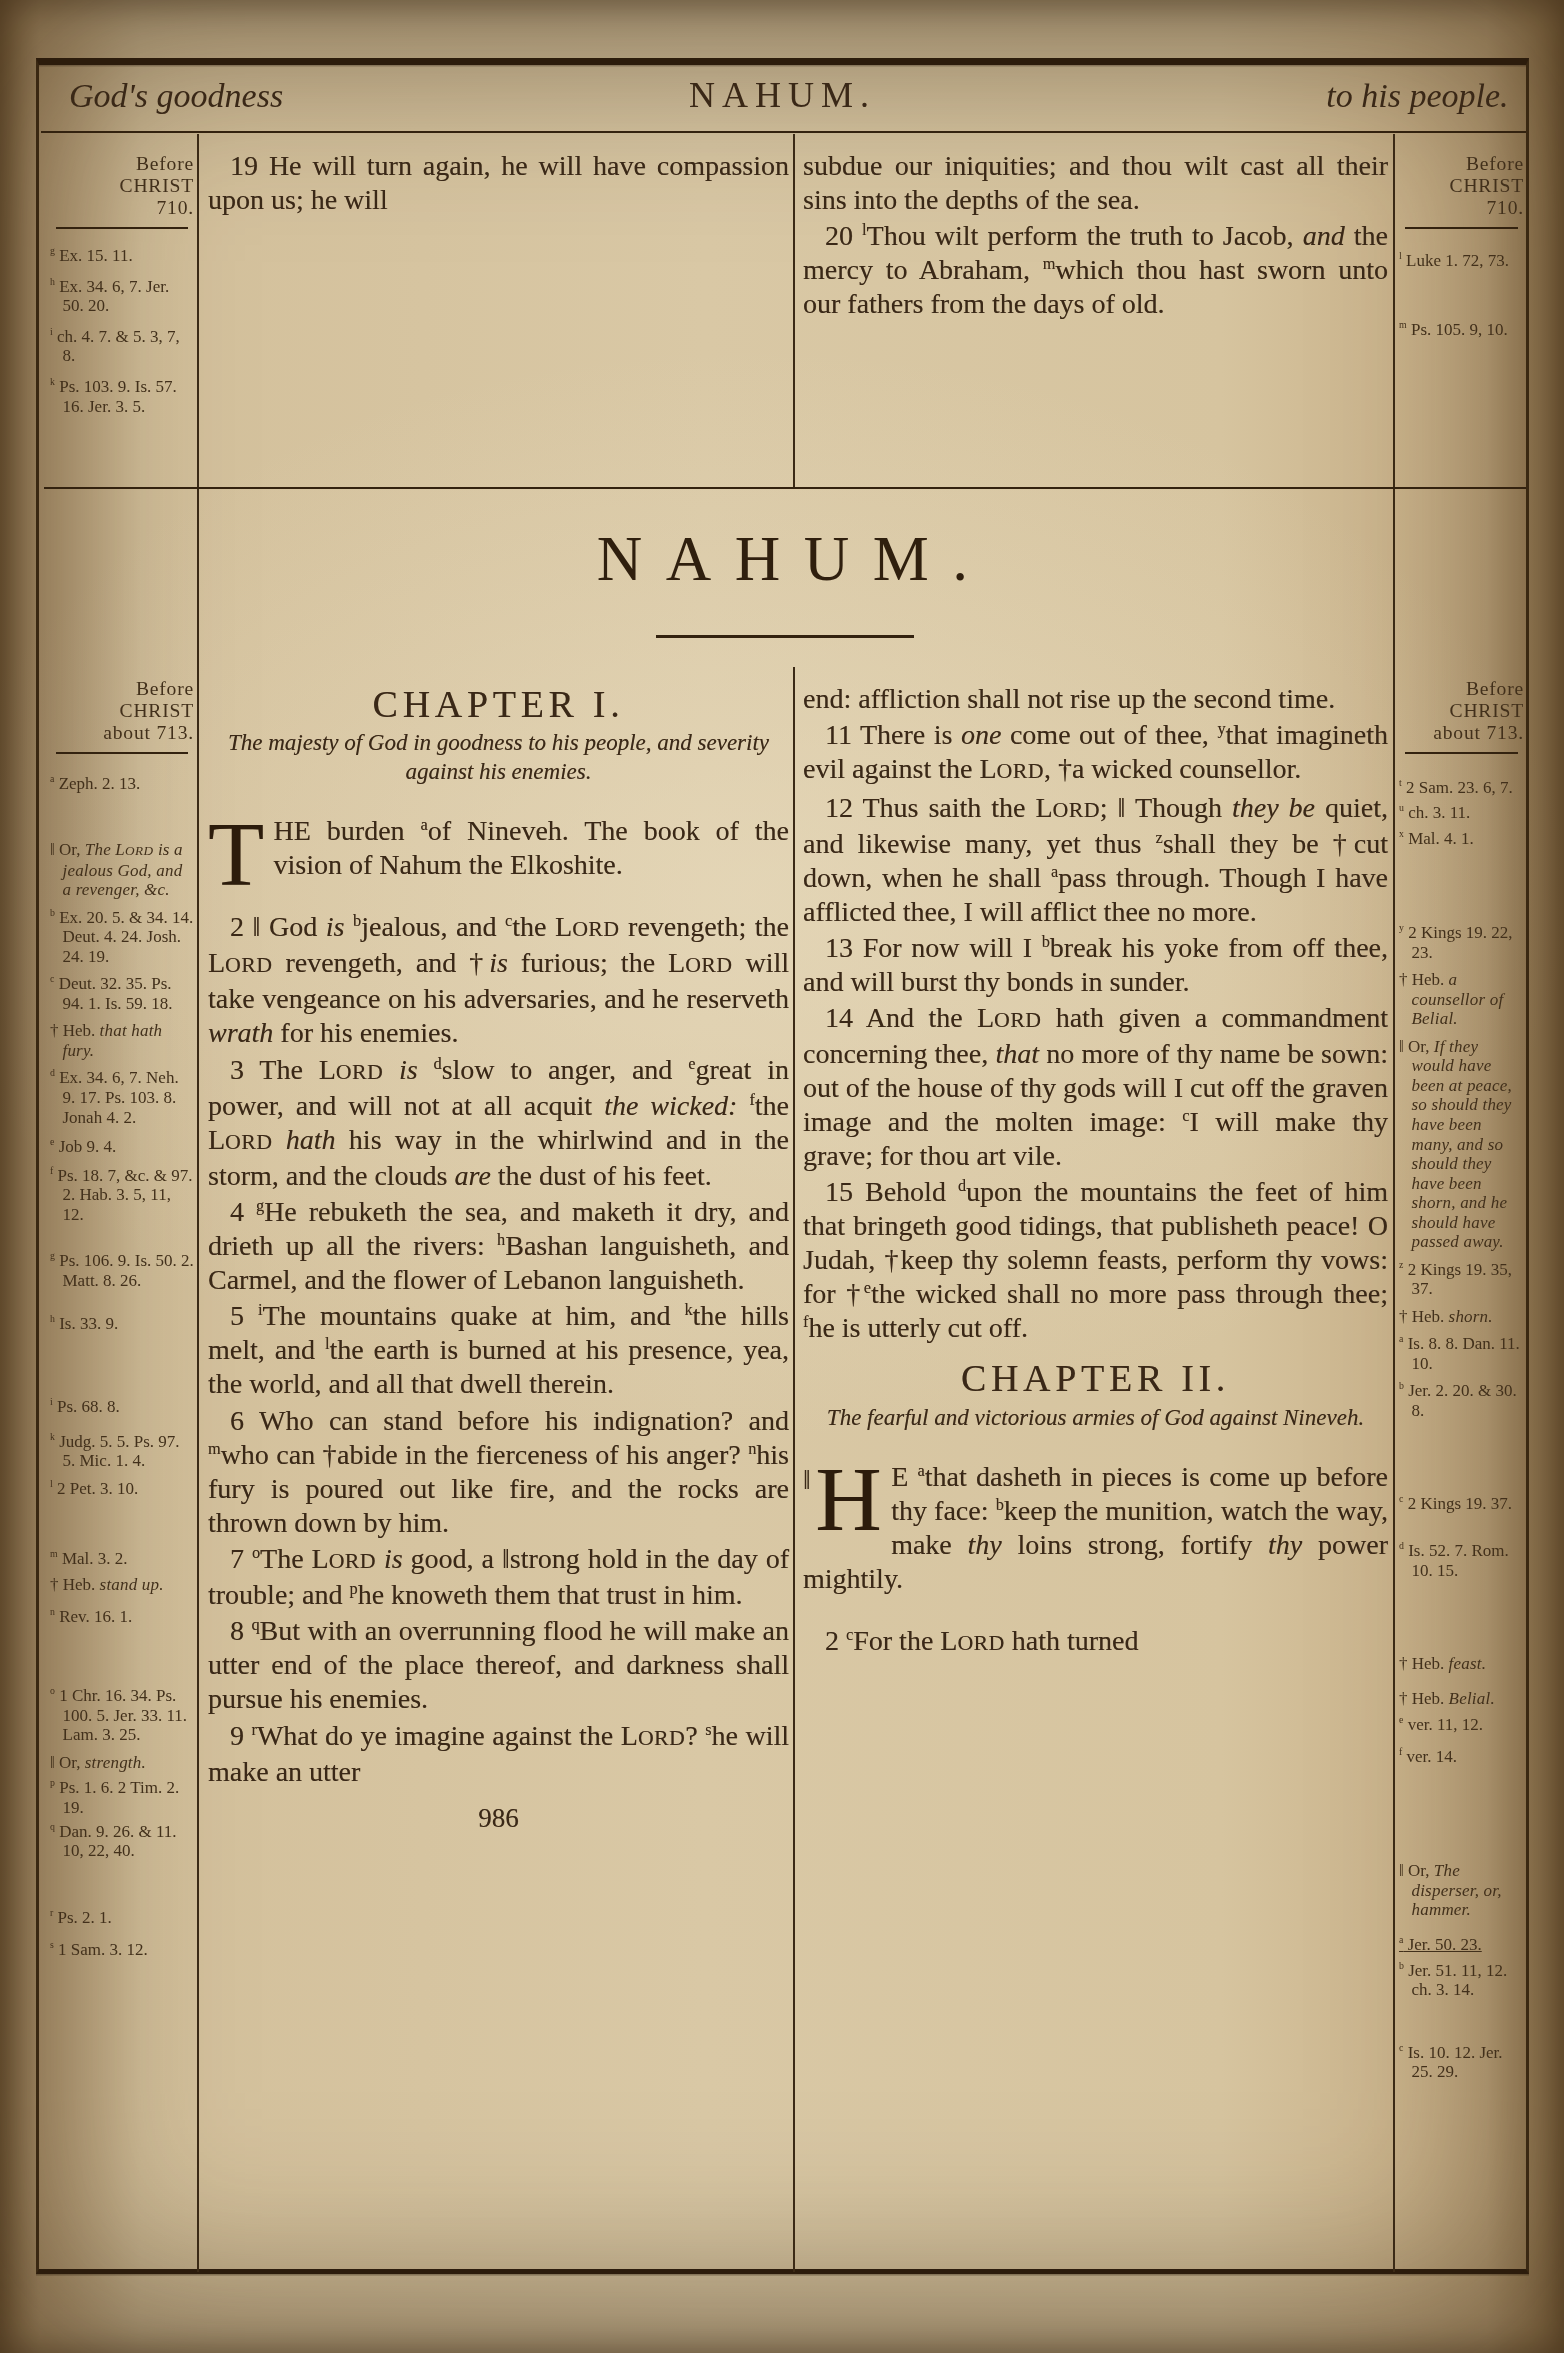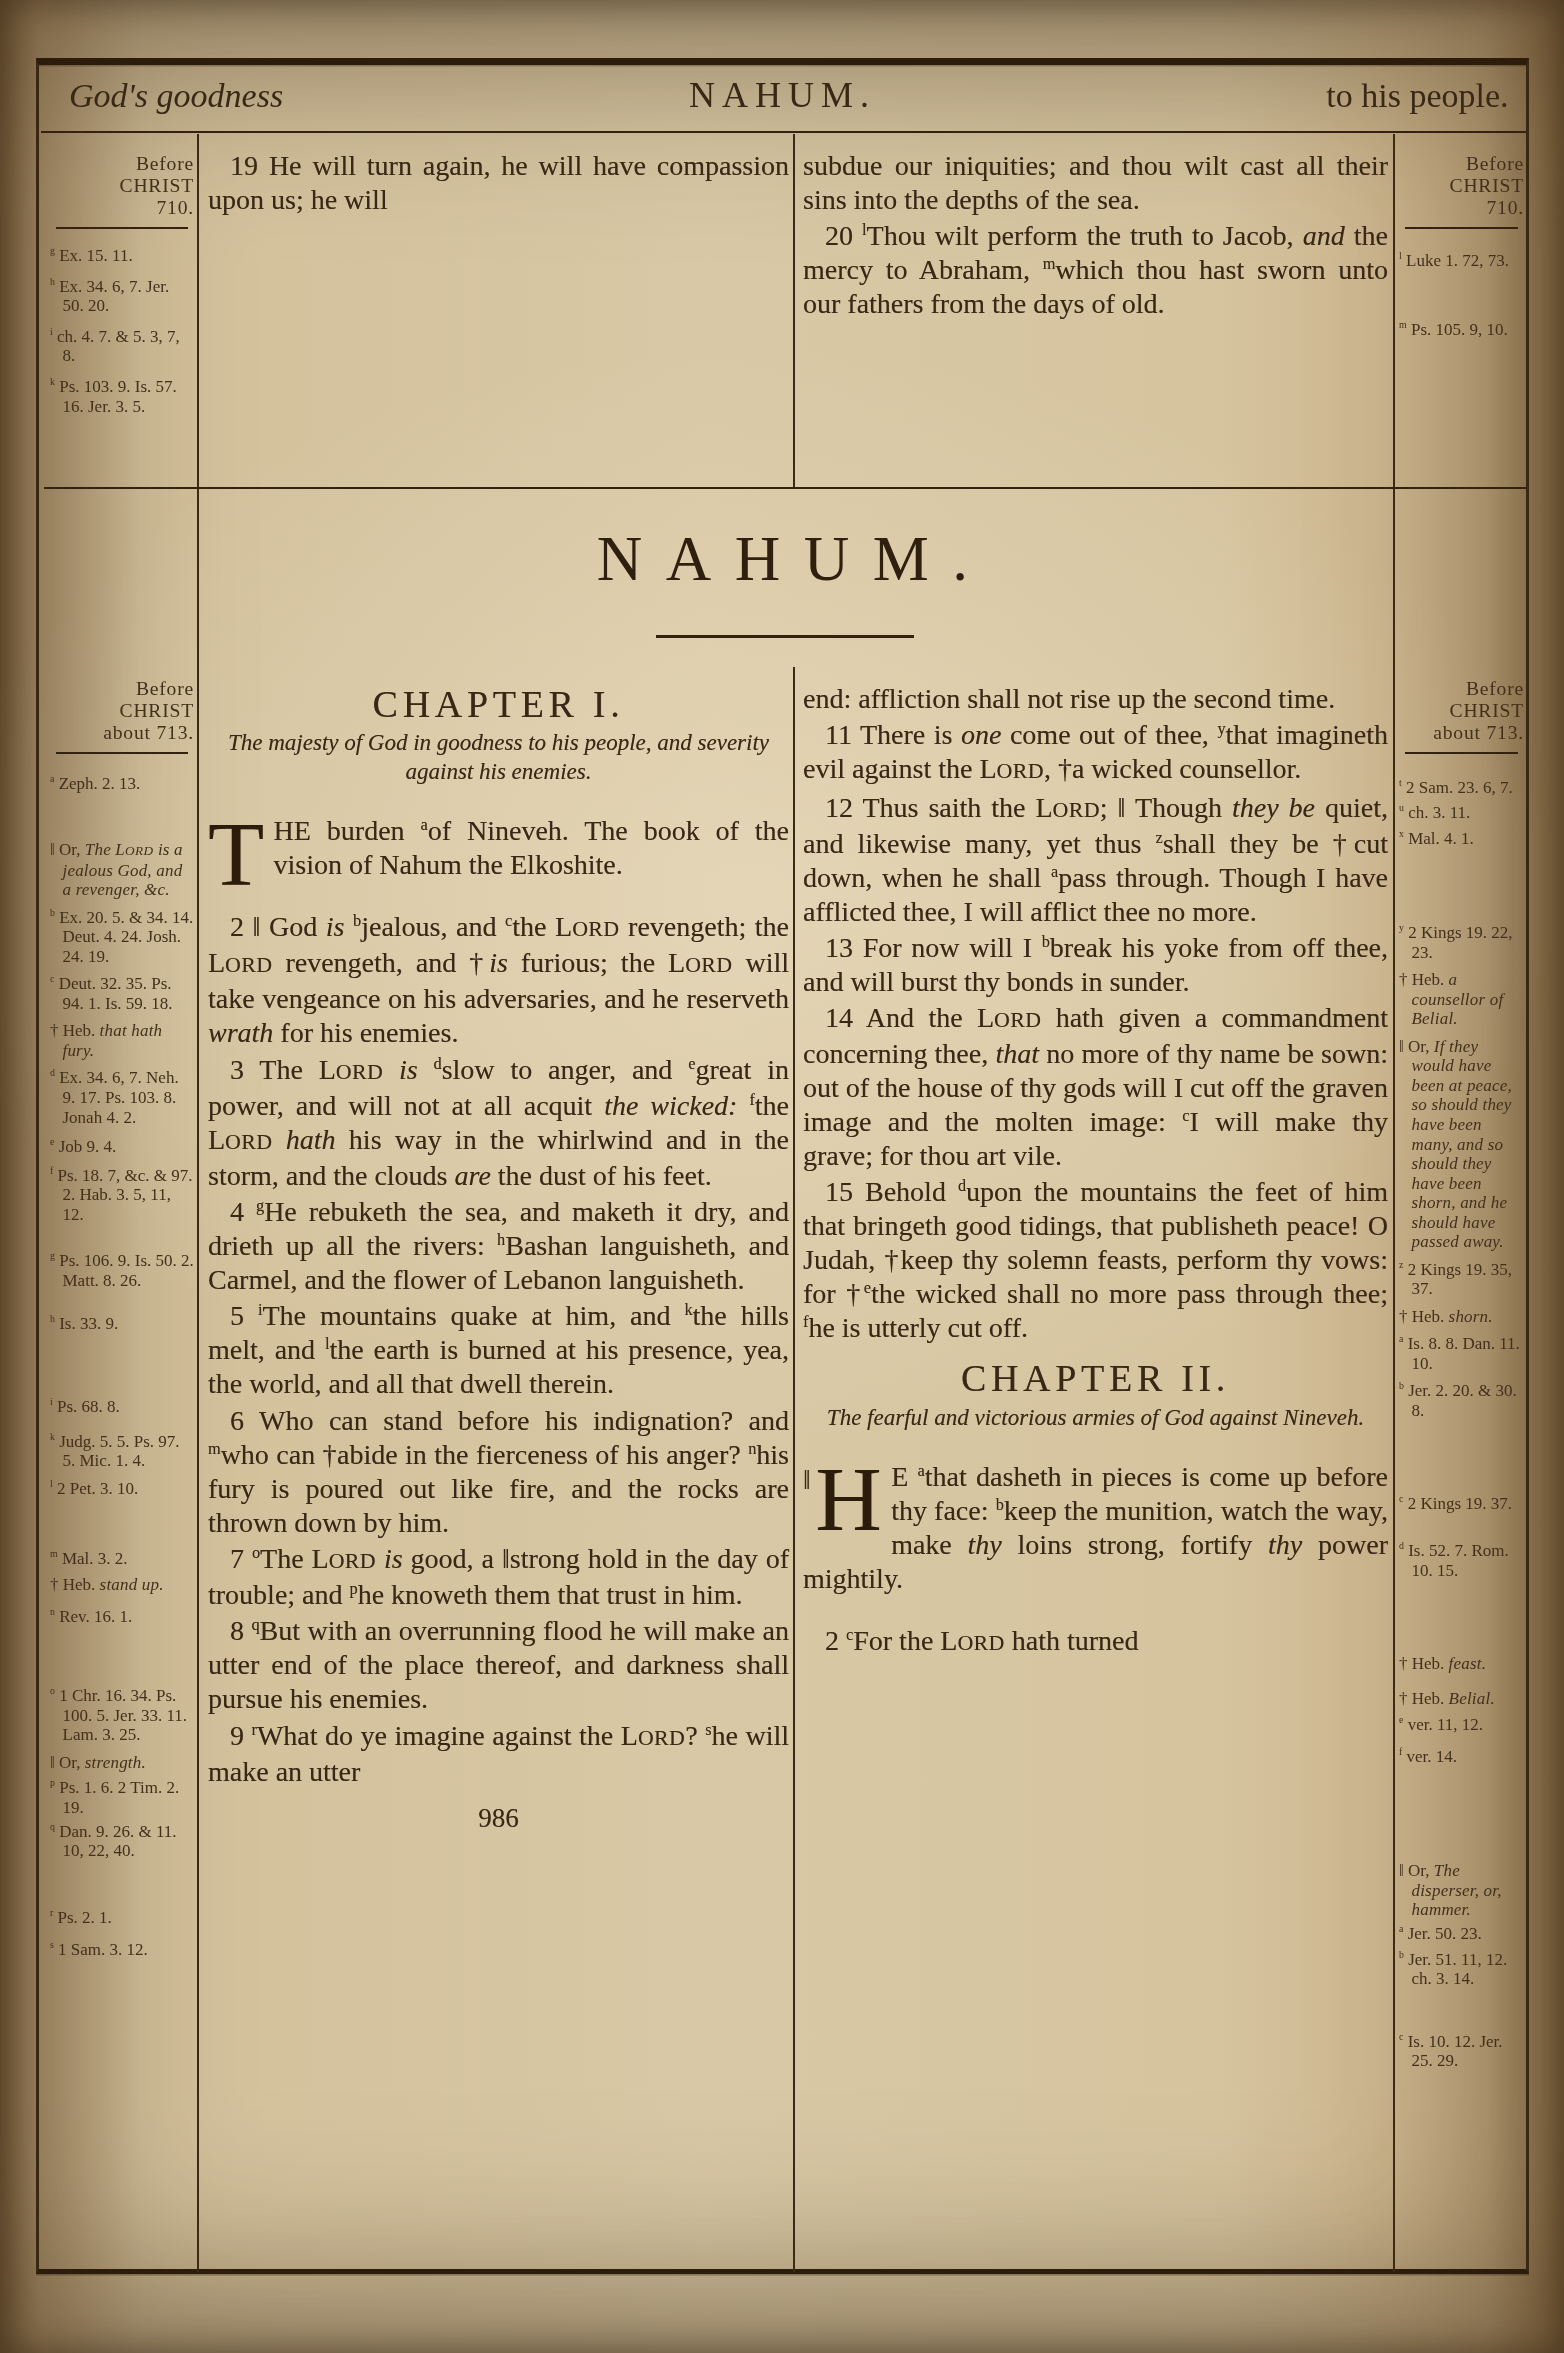--- a/index.html
+++ b/index.html
@@ -13,21 +13,21 @@
     box-shadow: inset 0 0 172px 55px rgba(58,38,14,.55), inset 0 0 31px 6.3px rgba(40,25,8,.45);
   }
   .page *{box-sizing:border-box;}
   .frame{position:absolute;left:36px;top:58px;width:1493px;height:2216px;
     border-top:7px solid #2c1c0c;border-bottom:5.5px solid #2c1c0c;
     border-left:3.1px solid #3a2812;border-right:3.1px solid #3a2812;
     box-shadow:0 1.6px 0 rgba(44,28,12,.35), inset 0 1.6px 0 rgba(44,28,12,.3);}
   .running-head{position:absolute;left:47px;top:74px;width:1471px;height:50px;font-size:34px;}
   .rh-left{position:absolute;left:22px;top:3.1px;font-style:italic;}
   .rh-center{position:absolute;left:0;width:100%;text-align:center;font-size:36px;letter-spacing:7px;}
-  .rh-right{position:absolute;right:9.4px;top:3.1px;}
+  .rh-right{position:absolute;right:9.4px;top:3.1px;font-style:italic;}
   .hrule{position:absolute;background:#33220f;height:2.3px;}
   .vrule{position:absolute;background:#3b2a16;width:1.6px;}
   
   .mcol{position:absolute;font-size:17px;line-height:19.6px;color:#42301b;}
   .mhead{text-align:right;font-size:19.6px;line-height:22px;letter-spacing:0.8px;}
   .mrule{height:2.3px;background:#33220f;margin:7.8px 6.3px 0 6.3px;}
   .ref{padding-left:12.5px;text-indent:-12.5px;}
   .ref i{letter-spacing:0.2px;}
   
   .tcol{position:absolute;font-size:28px;line-height:34px;text-align:justify;
@@ -182,18 +182,18 @@
     <div class="ref" style="margin-top:7.8px;">† Heb. <i>shorn.</i></div>
     <div class="ref" style="margin-top:7.8px;"><sup>a</sup> Is. 8. 8. Dan. 11. 10.</div>
     <div class="ref" style="margin-top:7.8px;"><sup>b</sup> Jer. 2. 20. &amp; 30. 8.</div>
     <div class="ref" style="margin-top:74px;"><sup>c</sup> 2 Kings 19. 37.</div>
     <div class="ref" style="margin-top:27px;"><sup>d</sup> Is. 52. 7. Rom. 10. 15.</div>
     <div class="ref" style="margin-top:74px;">† Heb. <i>feast.</i></div>
     <div class="ref" style="margin-top:15.6px;">† Heb. <i>Belial.</i></div>
     <div class="ref" style="margin-top:6.3px;"><sup>e</sup> ver. 11, 12.</div>
     <div class="ref" style="margin-top:12.5px;"><sup>f</sup> ver. 14.</div>
     <div class="ref" style="margin-top:94px;">‖ Or, <i>The disperser, or, hammer.</i></div>
-    <div class="ref" style="margin-top:4px;"><sup>a</sup> Jer. 50. 23.</div>
+    <div class="ref" style="margin-top:15px;text-decoration:underline;"><sup>a</sup> Jer. 50. 23.</div>
     <div class="ref" style="margin-top:6.3px;"><sup>b</sup> Jer. 51. 11, 12. ch. 3. 14.</div>
     <div class="ref" style="margin-top:43px;"><sup>c</sup> Is. 10. 12. Jer. 25. 29.</div>
   </div>
 </div>
 
 
 </body></html>

